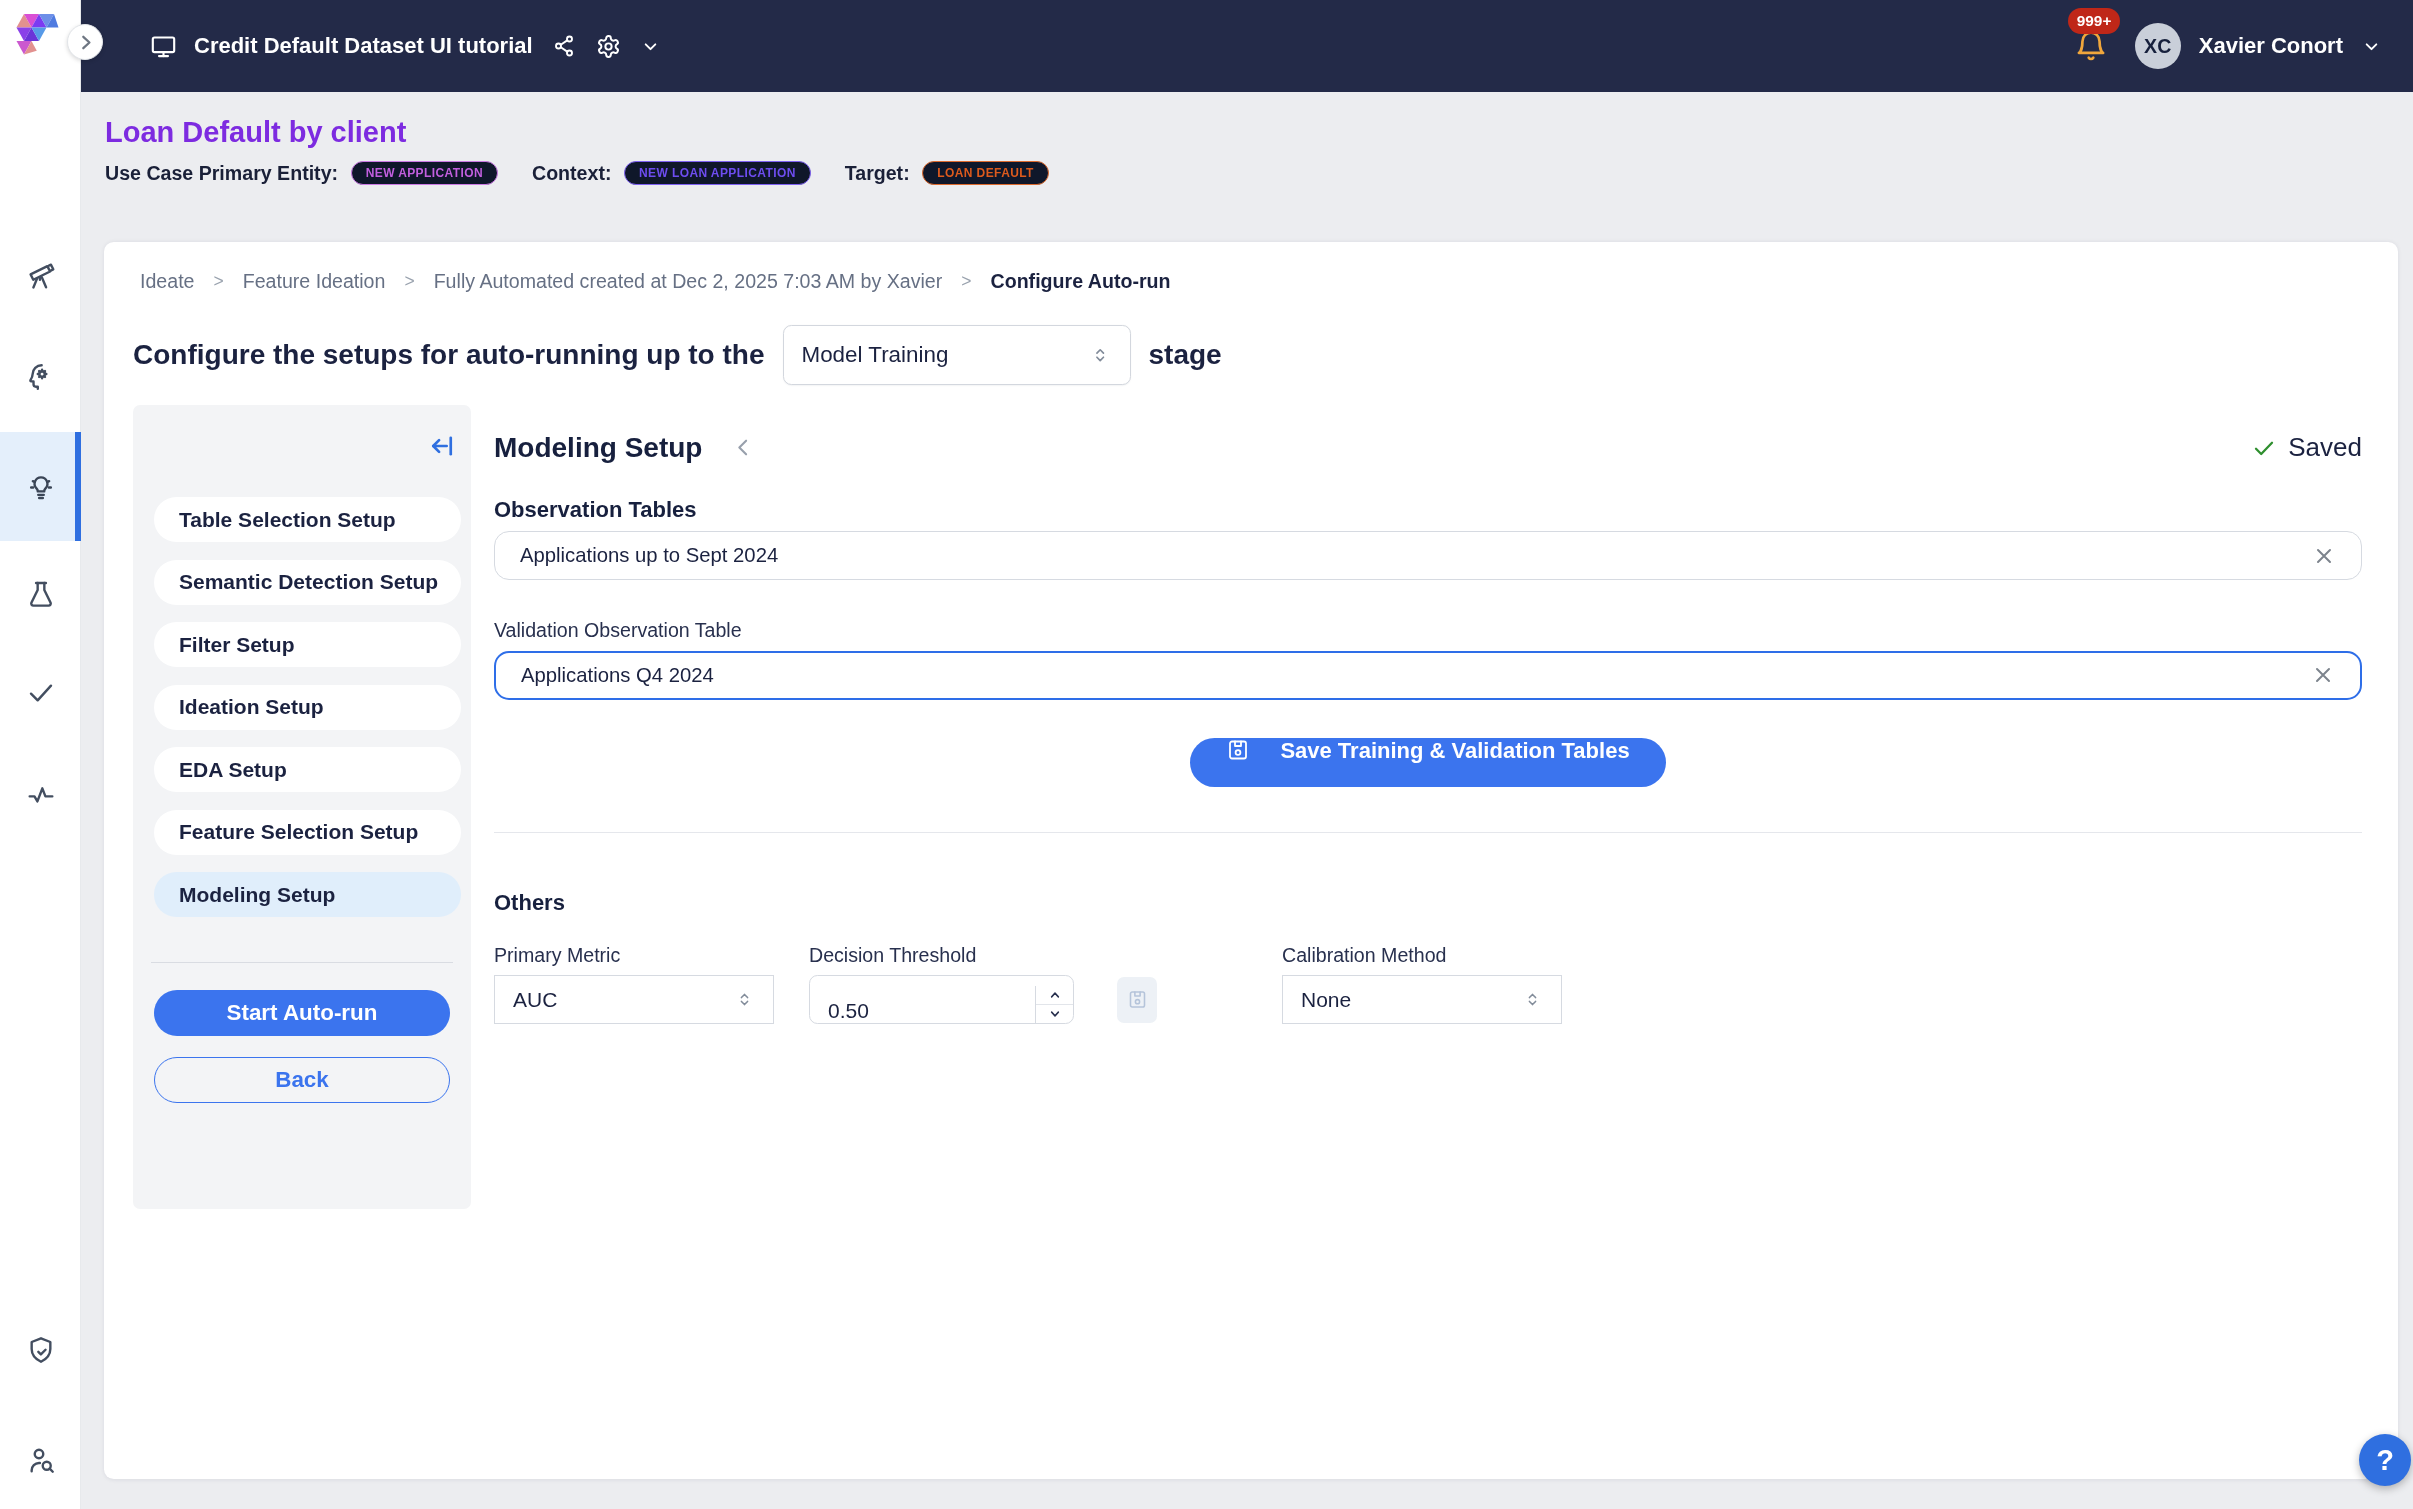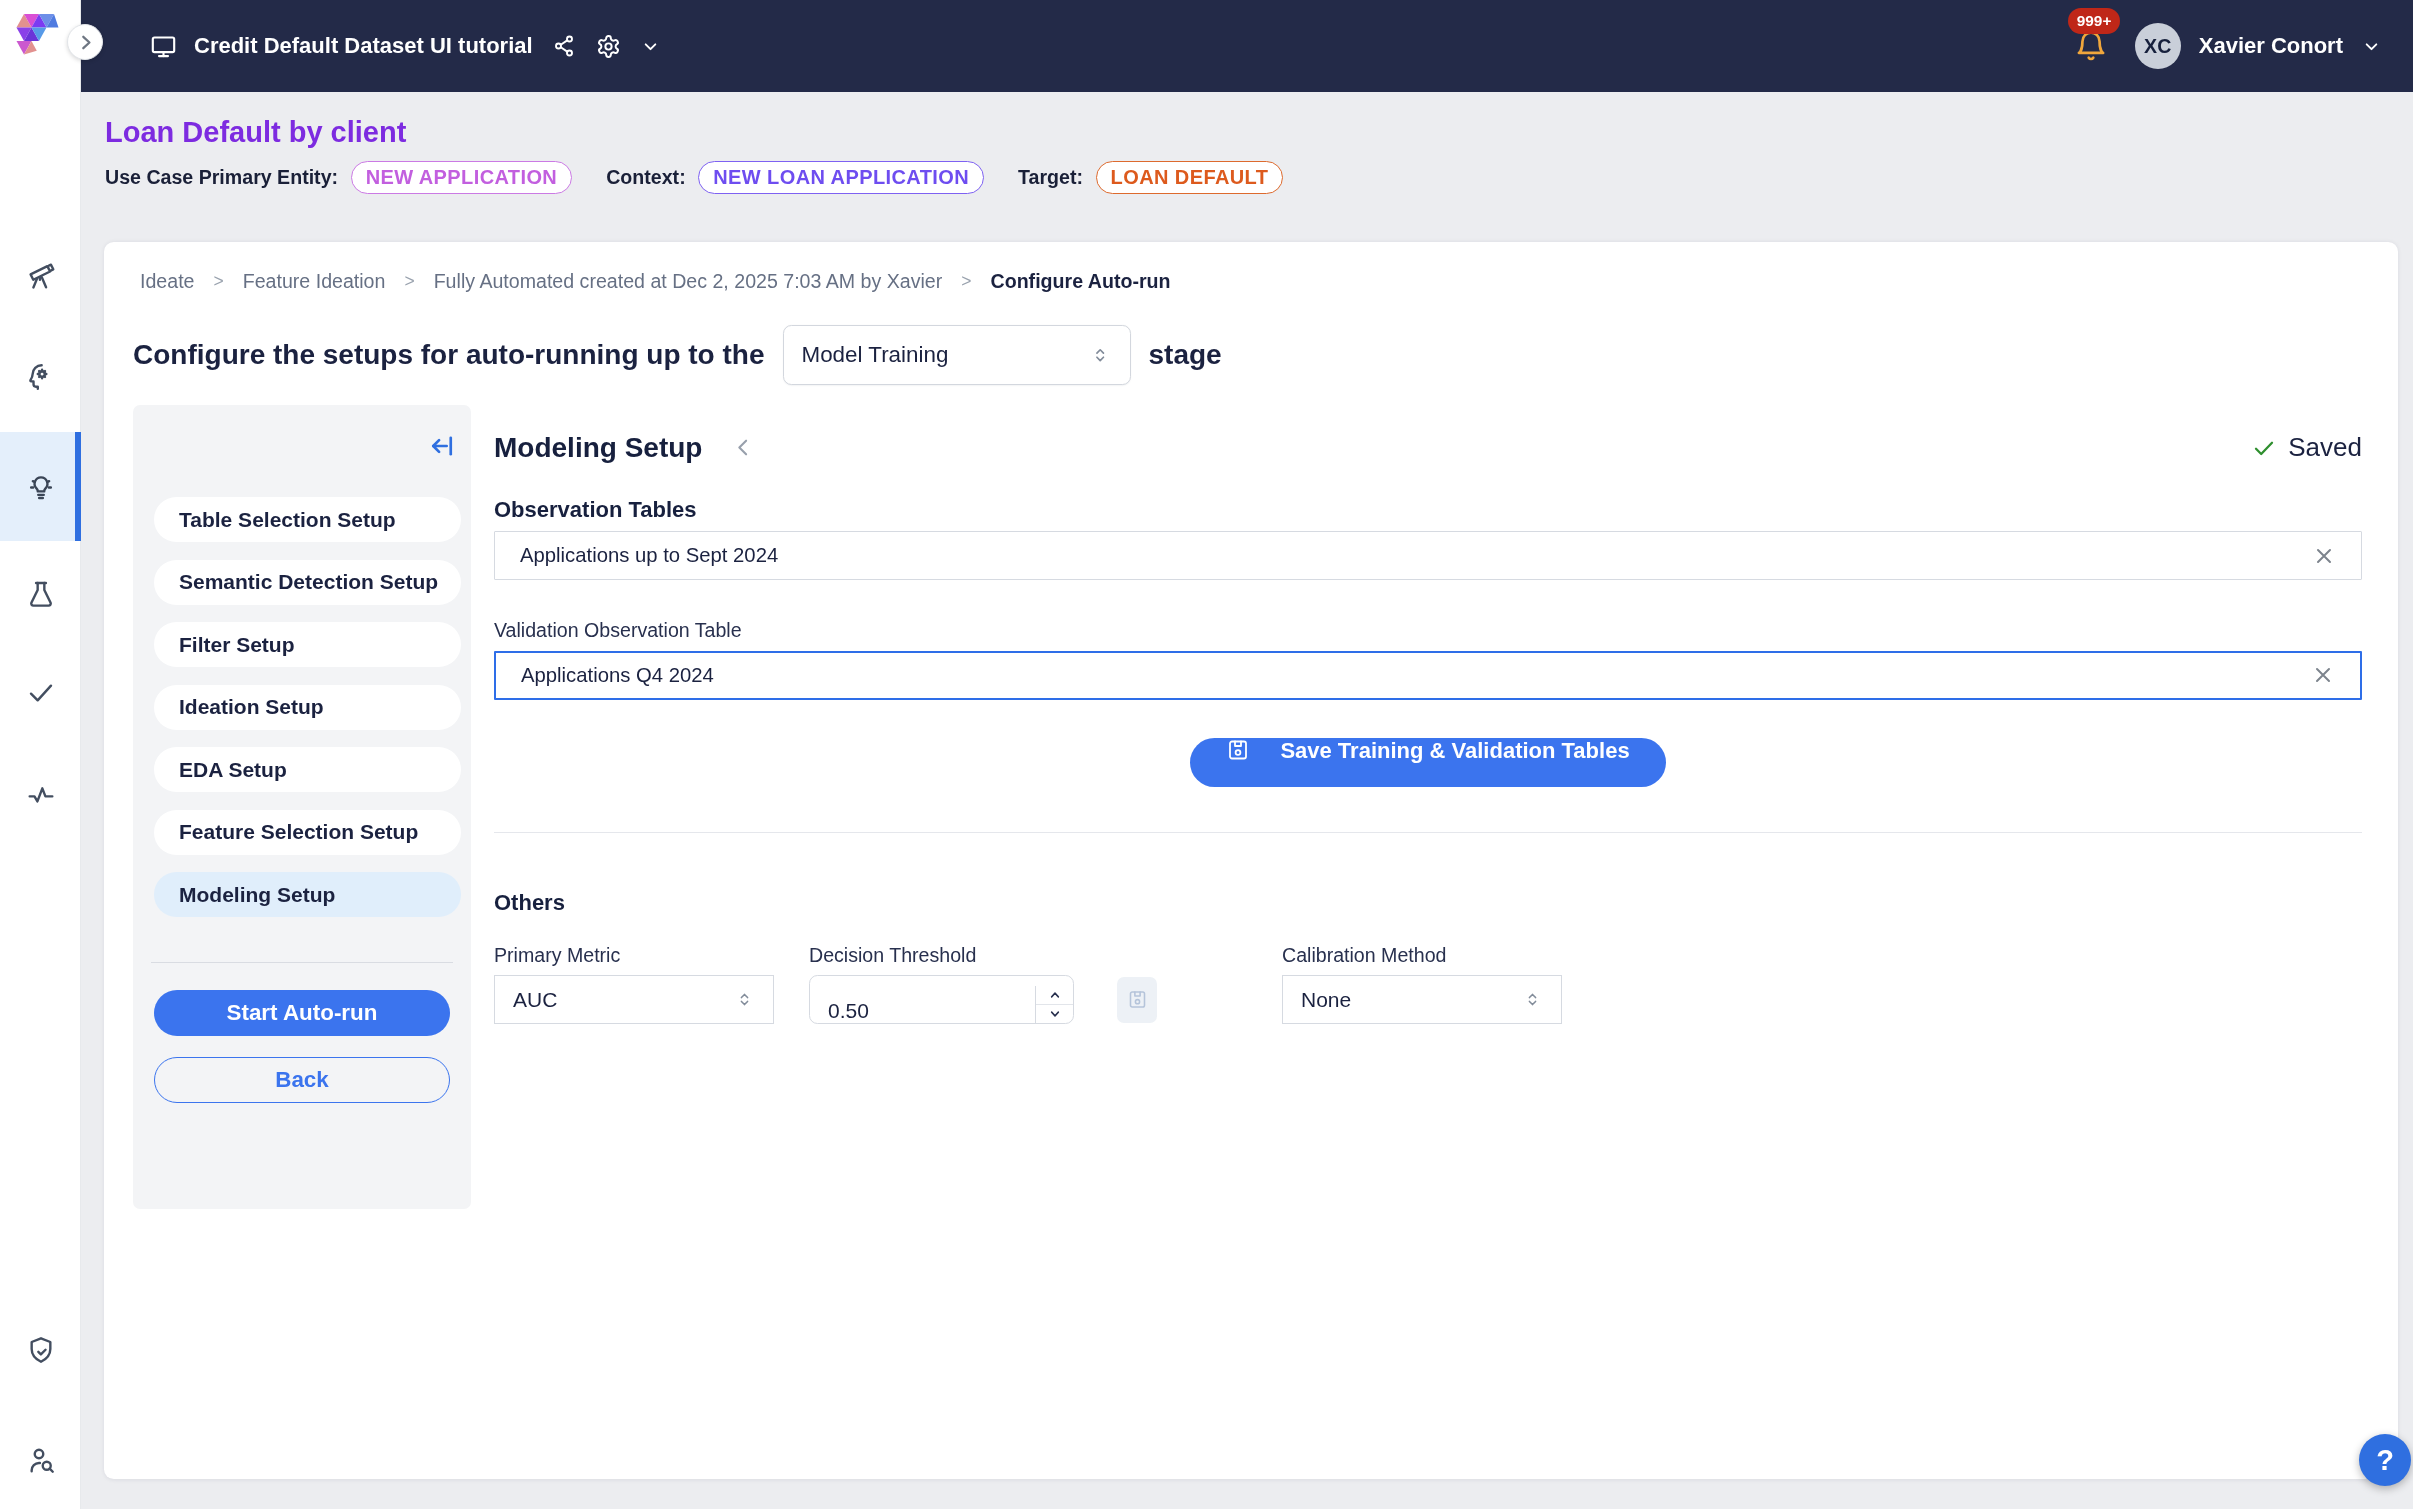--- a/index.html
+++ b/index.html
@@ -66,22 +66,22 @@
     font-size:29px; font-weight:700; color:#7d2be0;
   }
   .meta-row {
     position:absolute; left:105px; top:161px;
     display:flex; align-items:center;
   }
   .meta-lbl { font-size:19.6px; font-weight:700; color:#1a2038; }
   .meta-lbl + .badge { margin-left:12.6px; }
   .meta-gap { margin-left:34px; }
   .badge {
-    font-size:20px; font-weight:700; letter-spacing:0.4px;
-    padding:4.2px 14px; border-radius:700px; border:1.4px solid; background:#ffffff;
+    font-size:12px; font-weight:700; letter-spacing:0.4px;
+    padding:4.2px 14px; border-radius:700px; border:1.4px solid; background:#0f172a;
     white-space:nowrap;
   }
   .badge.entity  { color:#c25fdf; border-color:#cb7ae4; }
   .badge.context { color:#6e4df0; border-color:#7e61f2; }
   .badge.target  { color:#dd5a1d; border-color:#dd6a2e; }
 
   
   .card {
     position:absolute; left:104px; top:242px; width:2294px; height:1237px;
     background:#fff; border-radius:9.8px;
@@ -152,21 +152,21 @@
   }
   .tab.active::after {
     content:""; position:absolute; left:0; right:0; bottom:-2.1px; height:4.9px;
     background:#2f6fe0; border-radius:2.8px;
   }
 
   .section-h { margin-top:32px; font-size:22px; font-weight:700; color:#17203e; }
   .field-label { margin-top:27px; font-size:19.6px; color:#28304e; }
   .text-input {
     margin-top:8.4px; height:49px; background:#fff;
-    border:1.4px solid #d6dae1; border-radius:1px;
+    border:1.4px solid #d6dae1; border-radius:15px;
     display:flex; align-items:center; padding:12px 25px; font-size:20.3px; color:#1b2240;
   }
   .text-input.focused { border:2.1px solid #2e6ee8; }
   .clear-btn { margin-left:auto; background:none; border:none; color:#7d848d; cursor:pointer; display:flex; }
   .lbl2 { margin-top:39px; }
 
   .save-row { margin-top:38px; display:flex; justify-content:center; }
   .save-main {
     height:49px; border-radius:24.5px; background:#3b74ee; color:#fff;
     font-size:22px; font-weight:600; border:none; cursor:pointer;

